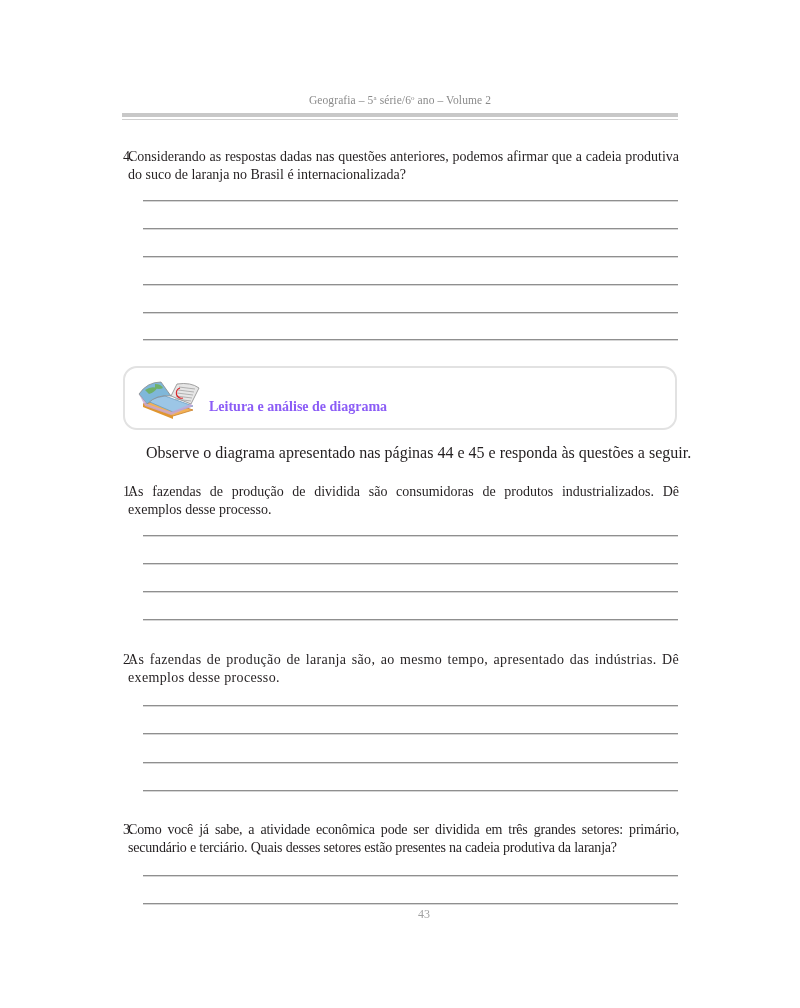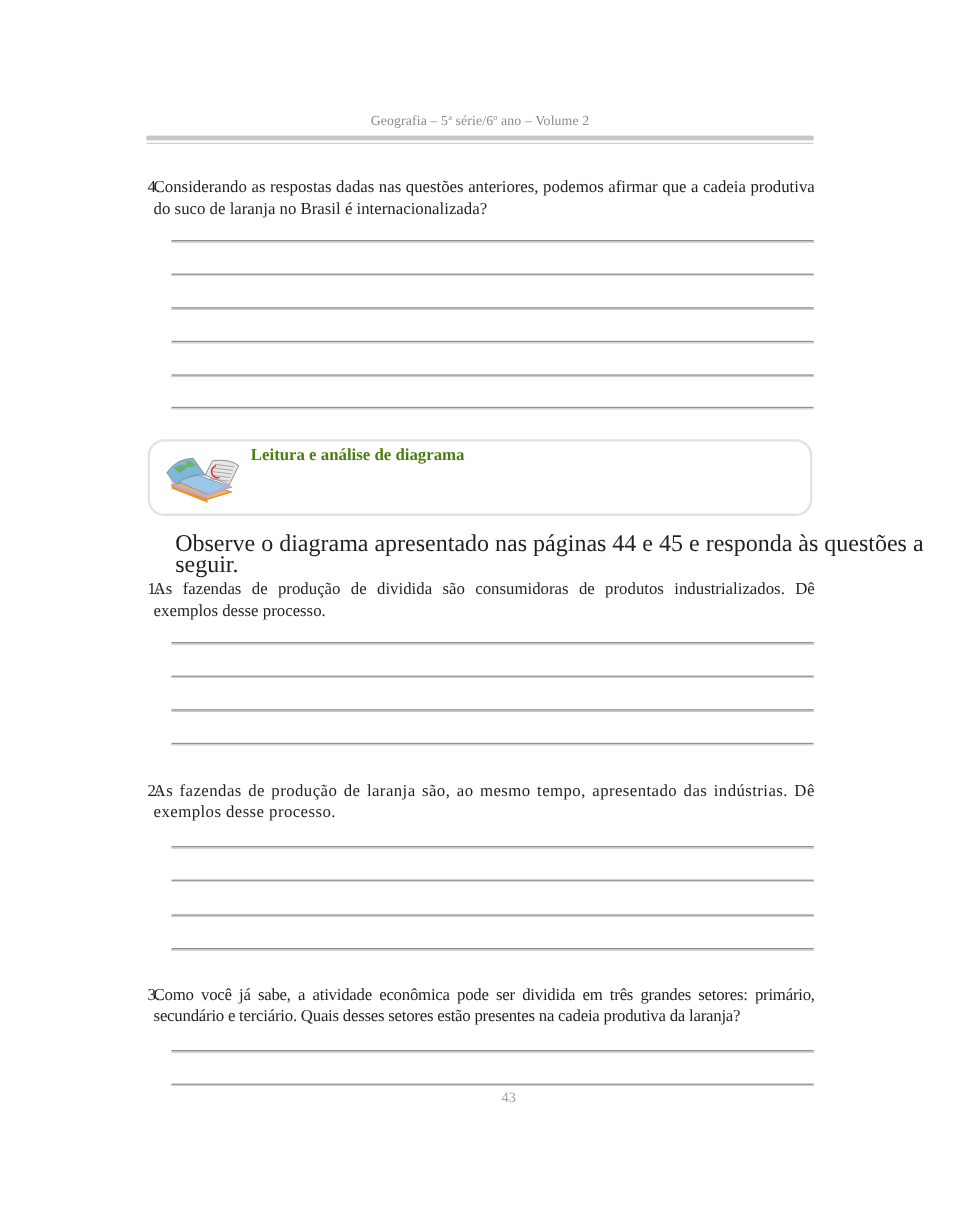--- a/index.html
+++ b/index.html
@@ -94,30 +94,30 @@
     .section-icon {
       position: absolute;
       left: 8px;
       top: 6px;
       width: 70px;
       height: 46px;
     }
     .section-title {
       position: absolute;
       left: 84px;
-      top: 4px;
+      top: 31px;
       font-size: 14px;
       font-weight: bold;
-      color: #4d7c0f;
+      color: #8b5cf6;
     }
     .intro {
       position: absolute;
       left: 146px;
       top: 444px;
-      font-size: 20px;
+      font-size: 16px;
       line-height: 18px;
     }
     .page-number {
       position: absolute;
       top: 907px;
       left: 0;
       width: 800px;
       text-align: center;
       font-size: 12px;
       color: #a0a0a0;

